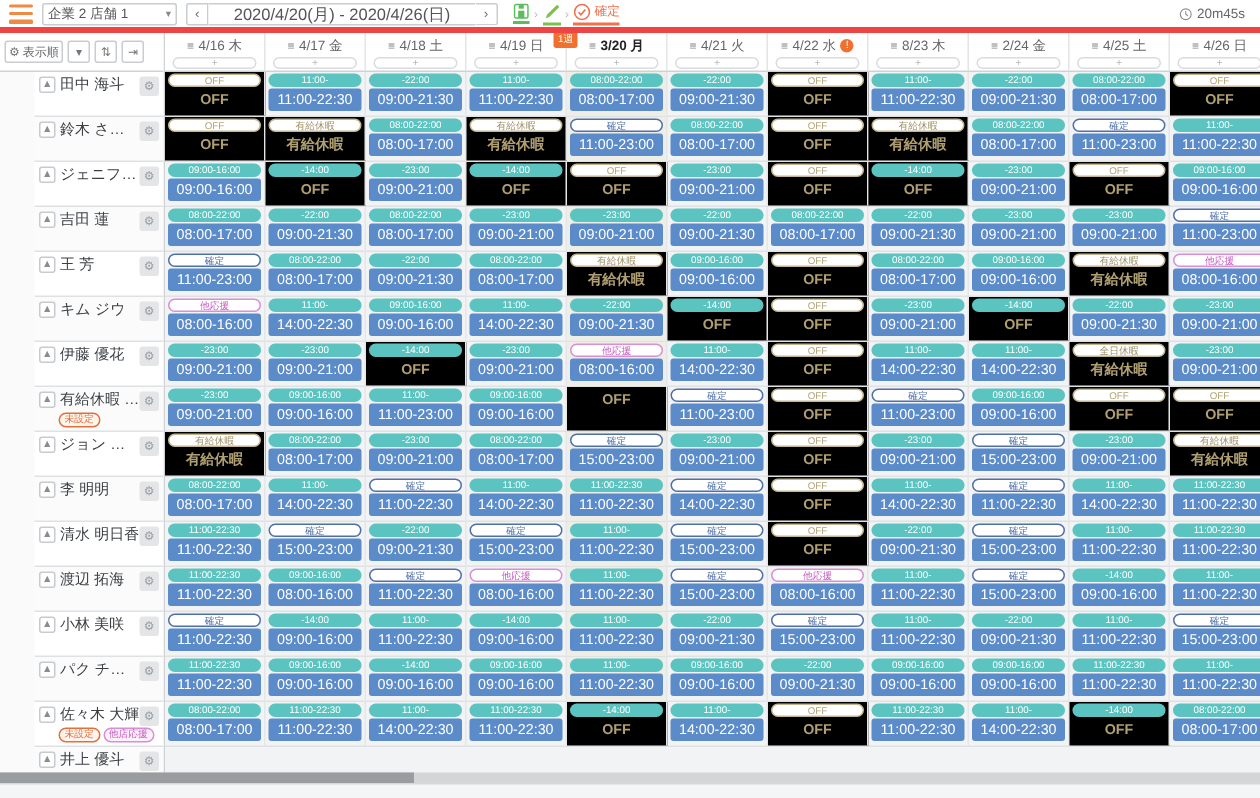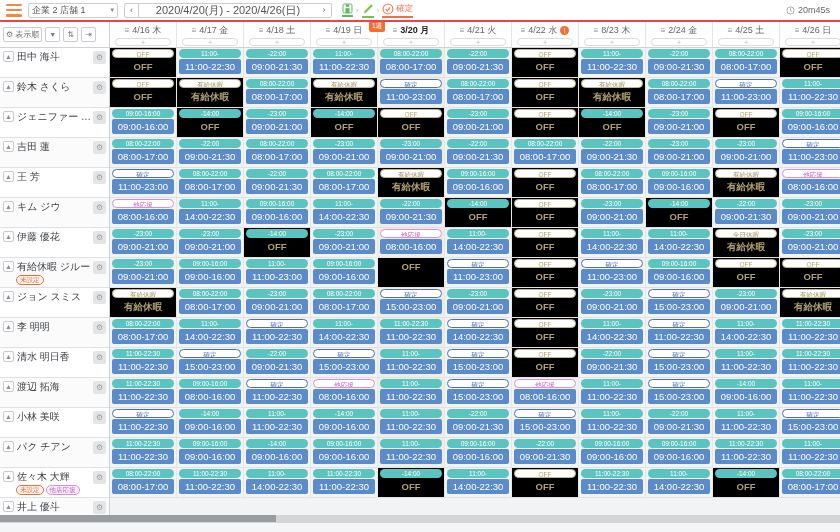--- a/index.html
+++ b/index.html
@@ -5,21 +5,21 @@
   * { box-sizing: border-box; margin:0; padding:0; }
   html,body{ width:840px; height:532px; overflow:hidden; }
   body{
     font-family:"Liberation Sans","DejaVu Sans",sans-serif;
     font-size:10px; color:#444; background:#e9eaec;
     -webkit-font-smoothing:antialiased;
   }
   .app{ width:840px; height:532px; position:relative; background:#f2f3f4; display:flex; flex-direction:column; }
 
   
-  .topbar{ height:22px; flex:0 0 22px; background:#ffffff; border-bottom:2px solid #ef4444;
+  .topbar{ height:22px; flex:0 0 22px; background:#ffffff; border-bottom:4px solid #ef4444;
            display:flex; align-items:center; padding:0 6px; gap:6px; position:relative; }
   .hamburger{ width:16px; height:13px; display:flex; flex-direction:column; justify-content:space-between; cursor:pointer; }
   .hamburger i{ display:block; height:2.5px; background:#f08a42; border-radius:1px; }
   .store-select{ width:90px; height:15px; border:1px solid #c9ccd0; border-radius:2px; background:#fff;
                  display:flex; align-items:center; padding:0 3px; font-size:9px; color:#555; position:relative;}
   .store-select .cap{ flex:1; overflow:hidden; white-space:nowrap; }
   .store-select .car{ font-size:7px; color:#888; }
   .datenav{ display:flex; align-items:center; height:15px; }
   .navbtn{ width:15px; height:15px; border:1px solid #c9ccd0; background:#fff; color:#6a6d70;
            display:flex; align-items:center; justify-content:center; font-size:9px; cursor:pointer; }
@@ -38,21 +38,21 @@
 
   
   .board{ flex:1; display:flex; overflow:hidden; position:relative; background:#f2f3f4; }
 
   .leftcol{ width:110px; flex:0 0 110px; background:#fafafa; border-right:1px solid #cfd2d5; position:relative; z-index:3;}
   .leftcol .lhead{ height:26px; border-bottom:1px solid #cfd2d5; background:#fff; display:flex; align-items:center; gap:3px; padding:0 3px; }
   .tbtn{ height:15px; min-width:15px; border:1px solid #c9ccd0; border-radius:2px; background:#fff; color:#666;
          display:flex; align-items:center; justify-content:center; font-size:8px; padding:0 2px; gap:2px; cursor:pointer; }
   .tbtn .ic{ font-size:8px; color:#777; }
 
-  .namelist{ position:relative; }
+  .namelist{ position:relative;padding-left:23px; }
   .namerow{ height:30px; border-bottom:1px solid #dfe1e3; display:flex; align-items:flex-start; padding:3px 3px 0 3px;
             background:#fff; position:relative; }
   .namerow:nth-child(even){ background:#fbfbfb; }
   .namerow .pic{ width:11px; height:11px; border:1px solid #c7cace; border-radius:2px; background:#fff; color:#8a8d90;
                  font-size:7px; display:flex; align-items:center; justify-content:center; margin-right:3px; flex:0 0 11px;}
   .namerow .nm{ font-size:10px; color:#3b3f44; white-space:nowrap; overflow:hidden; text-overflow:ellipsis; flex:1; line-height:12px;}
   .namerow .gear{ width:13px; height:13px; border-radius:2px; background:#e3e5e7; color:#9aa0a6; font-size:8px;
                   display:flex; align-items:center; justify-content:center; flex:0 0 13px; cursor:pointer;}
   .tags{ position:absolute; left:16px; bottom:2px; display:flex; gap:2px; }
   .tag{ font-size:6.5px; line-height:8px; padding:0 3px; border-radius:6px; border:1px solid; white-space:nowrap; }

